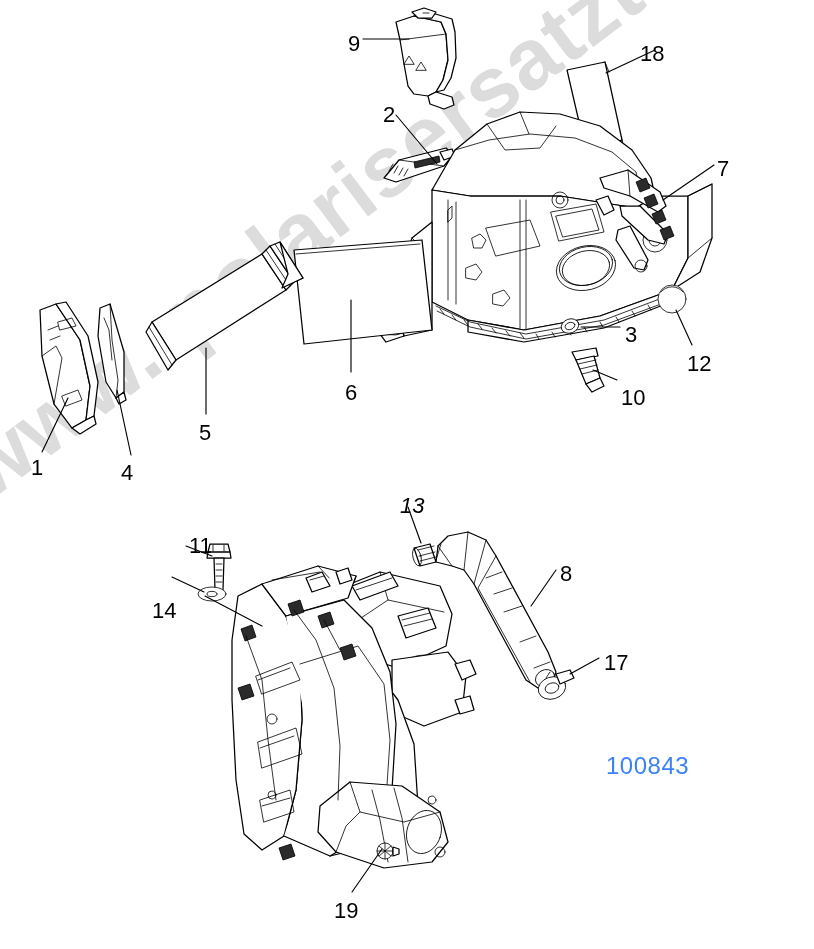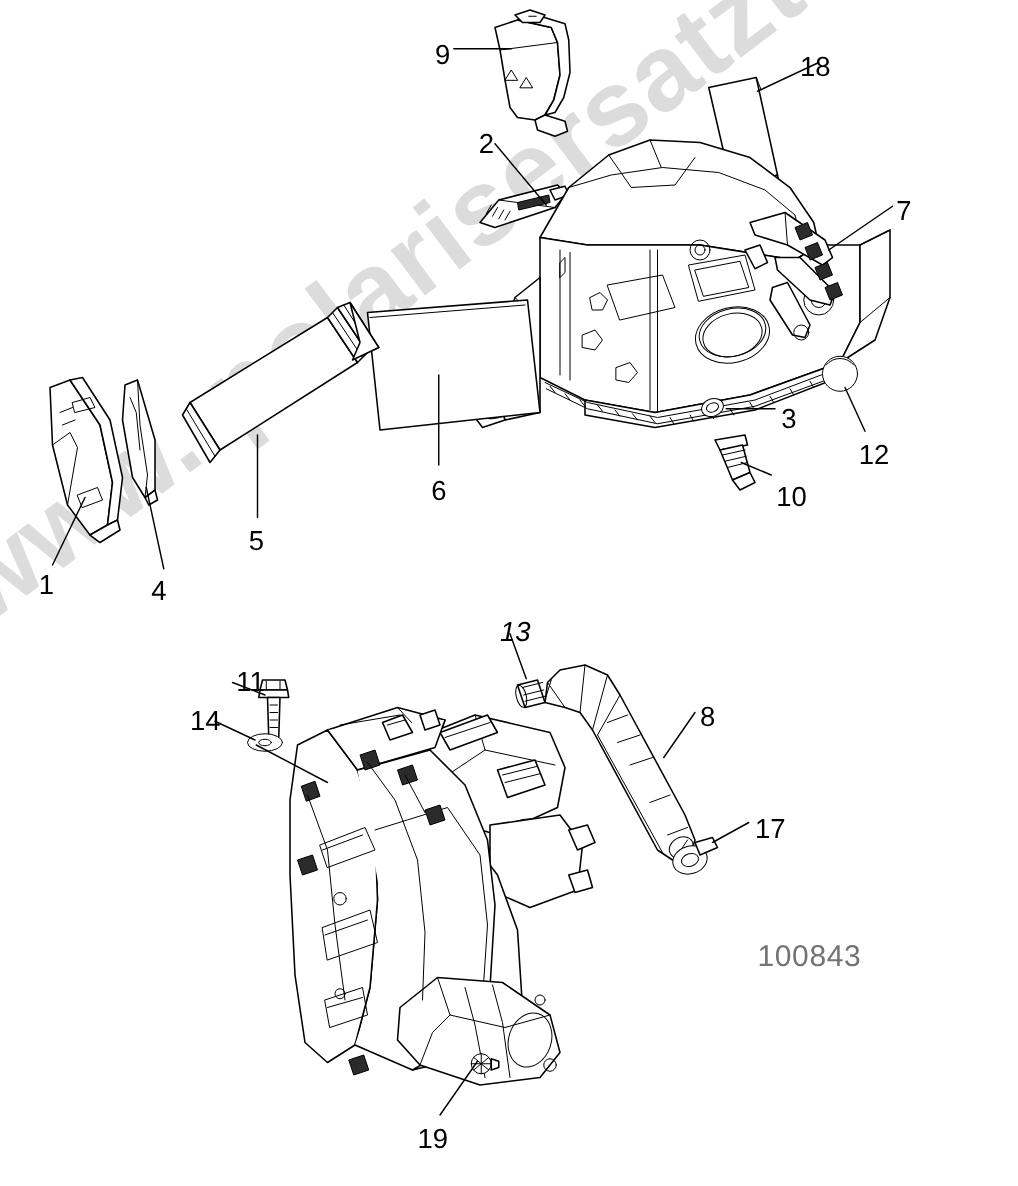--- a/index.html
+++ b/index.html
@@ -56,21 +56,21 @@
     font-size:15.5px;
     color:#000000;
     white-space:nowrap;
     letter-spacing:0.1px;
   }
   .partnum{
     position:absolute;
     z-index:20;
     font-family:"Liberation Sans",sans-serif;
     font-size:24px;
-    color:#737373;
+    color:#3b82f6;
     letter-spacing:0.5px;
     white-space:nowrap;
   }
 </style>
 </head>
 <body>
 
 <div id="stage">
 
   <div class="watermark">www.-polarisersatzteile.de</div>
@@ -384,21 +384,21 @@
   <div class="callout" style="left:121px; top:462px;">4</div>
   <div class="callout" style="left:199px; top:422px;">5</div>
   <div class="callout" style="left:345px; top:382px;">6</div>
   <div class="callout" style="left:717px; top:158px;">7</div>
   <div class="callout" style="left:560px; top:563px;">8</div>
   <div class="callout" style="left:348px; top:33px;">9</div>
   <div class="callout" style="left:621px; top:387px;text-align:right;">10</div>
   <div class="callout" style="left:165px; top:535px;margin-left:24px;">11</div>
   <div class="callout" style="left:640px; top:43px;">18</div>
   <div class="callout" style="left:400px; top:495px;font-style:italic;">13</div>
-  <div class="callout" style="left:152px; top:566px;">14</div>
+  <div class="callout" style="left:152px; top:600px;">14</div>
   <div class="callout" style="left:687px; top:353px;">12</div>
   <div class="callout" style="left:334px; top:900px;">19</div>
   <div class="callout" style="left:604px; top:652px;text-align:right;">17</div>
 
 
   <div class="partnum" style="left:606px; top:752px;">100843</div>
 
 </div>
 
 </body></html>

